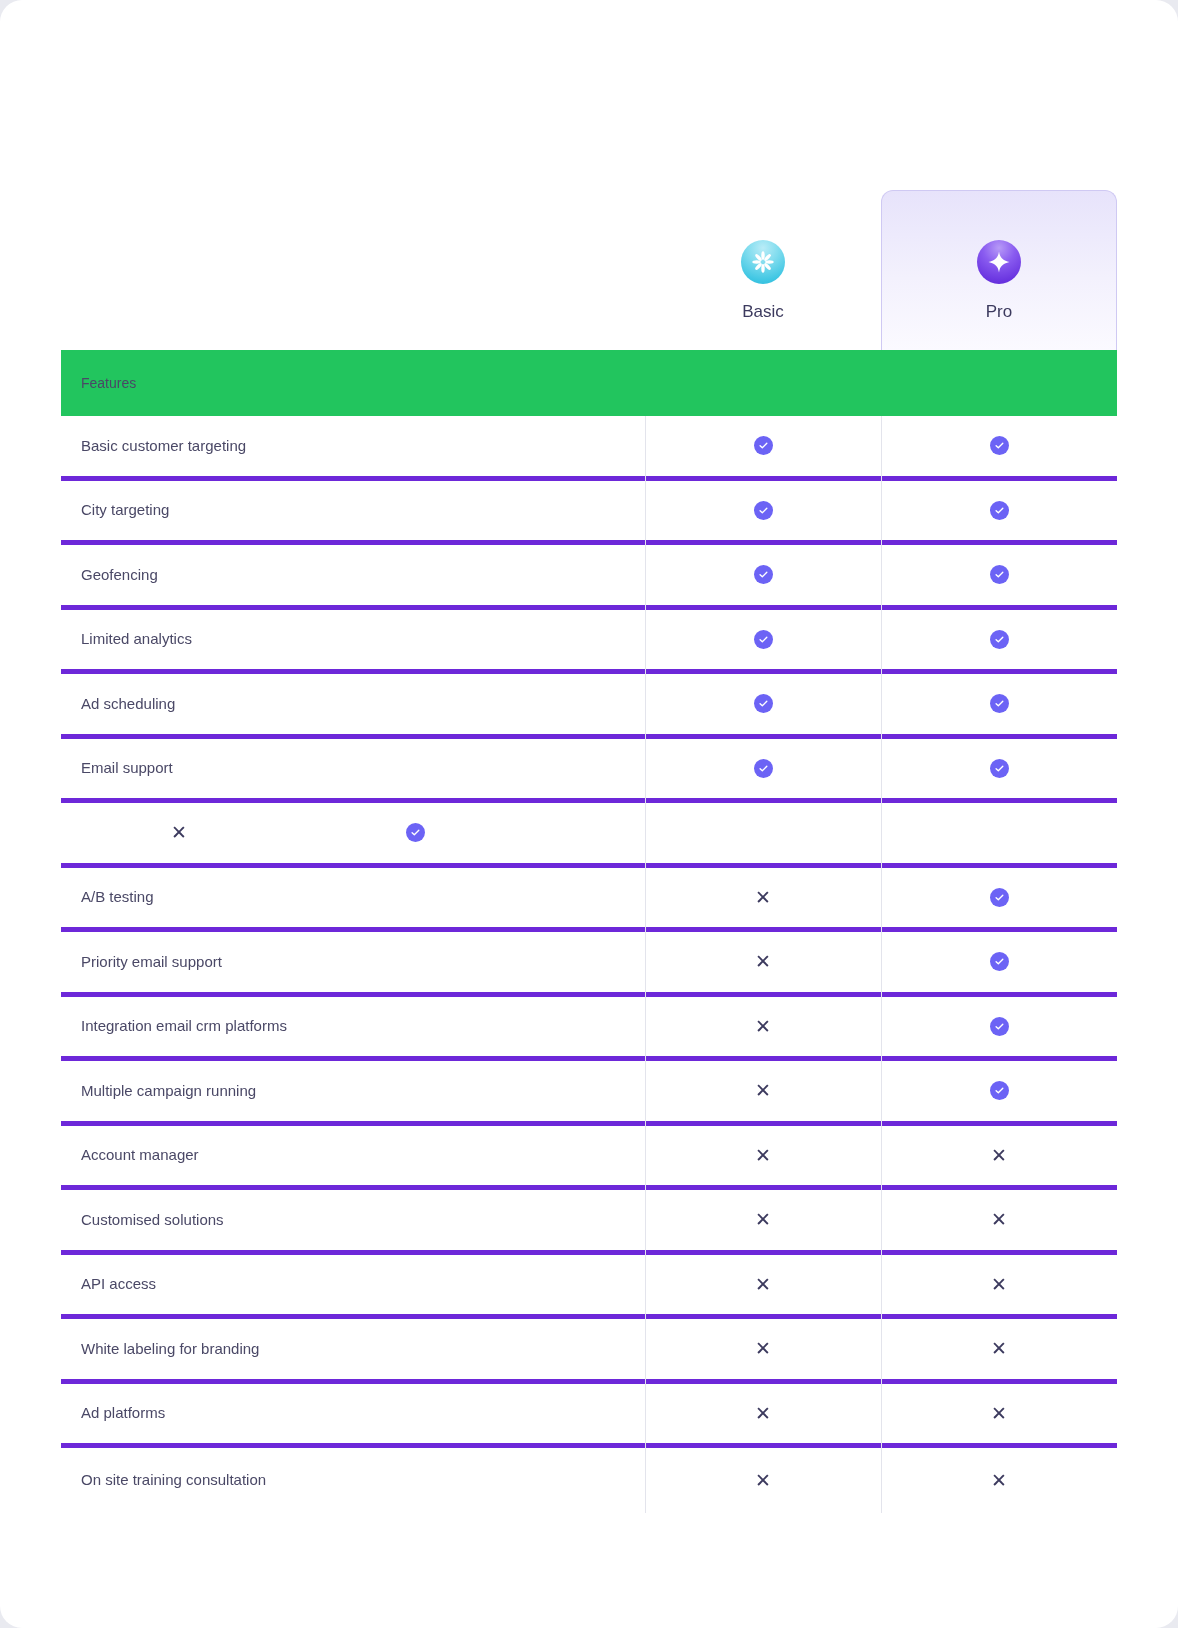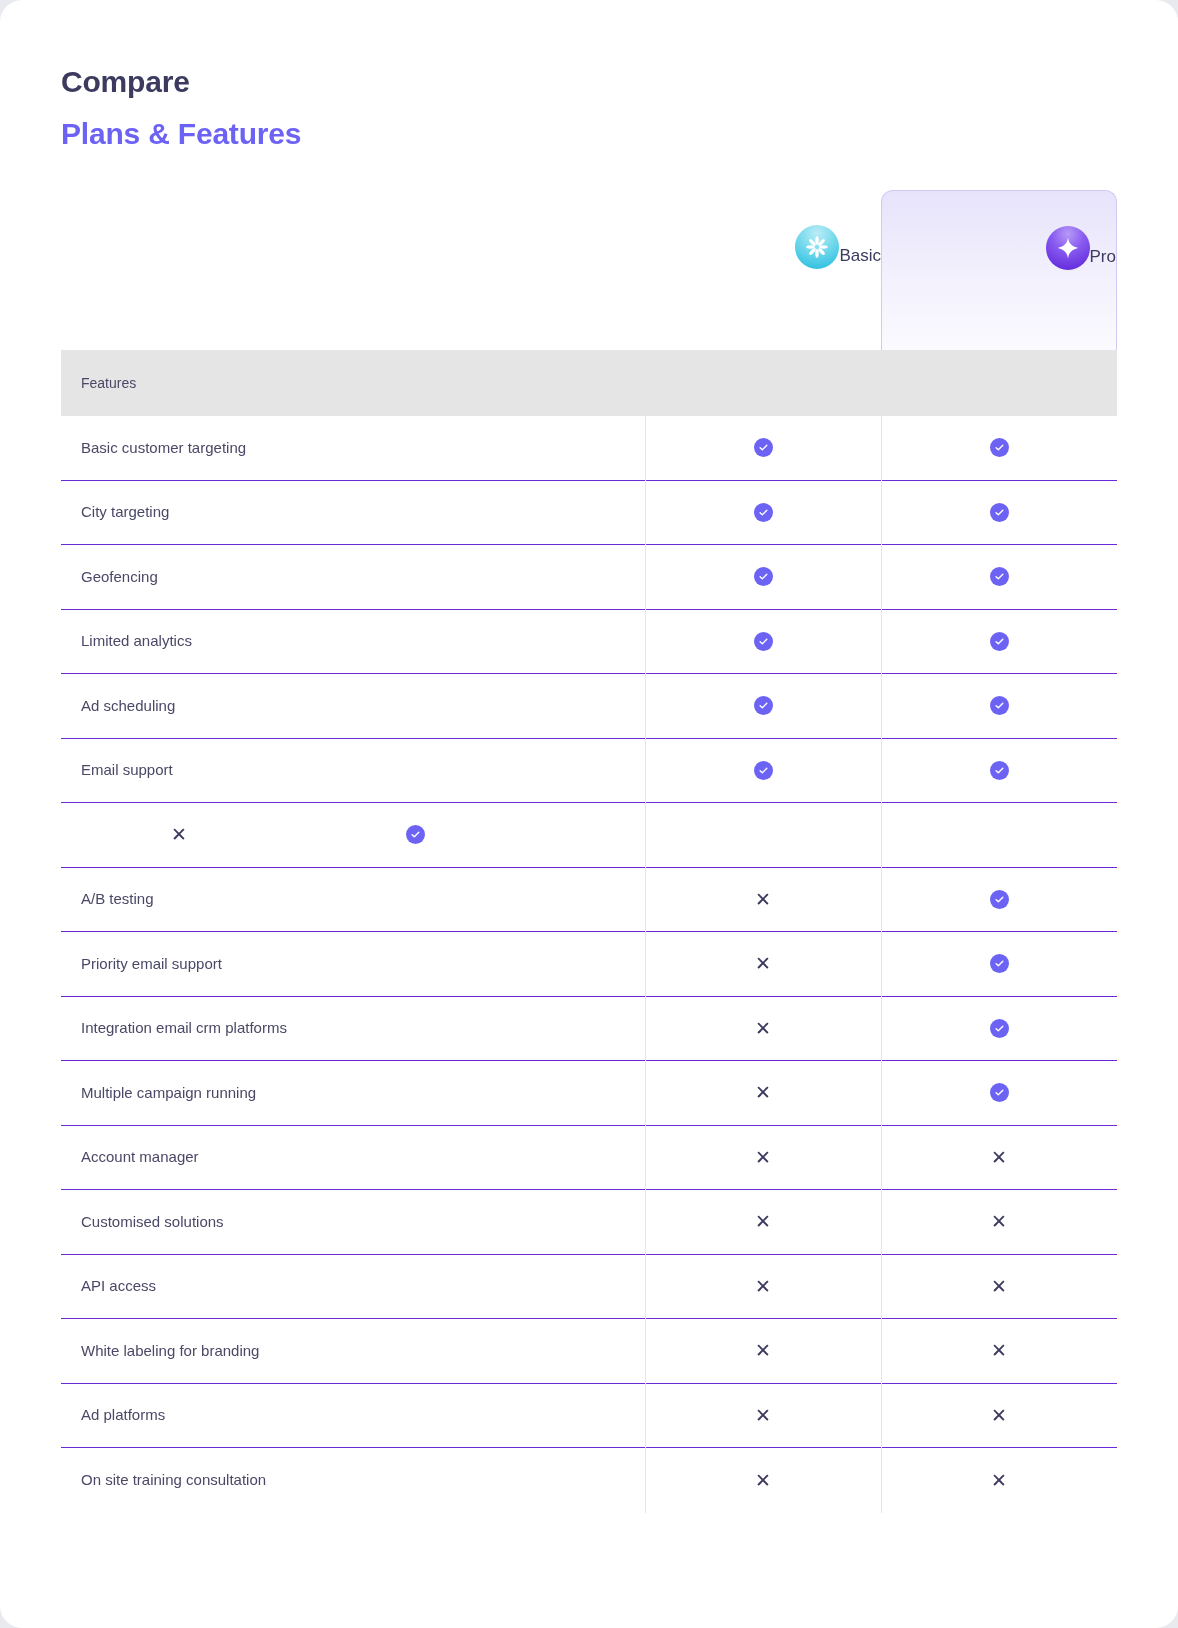--- a/index.html
+++ b/index.html
@@ -57,20 +57,21 @@
   }
 
   .plan-head .label-col {
     width: 584px;
     flex: 0 0 584px;
   }
   .plan-cell {
     width: 236px;
     flex: 0 0 236px;
     display: flex;
+    flex-direction: column;
     align-items: center;
     justify-content: flex-end;
     padding-bottom: 28px;
     position: relative;
   }
   .plan-cell.featured {
     background: linear-gradient(180deg, #e7e3fb 0%, #f3f1fd 55%, #fbfaff 100%);
     border: 1px solid #cfc9f3;
     border-bottom: none;
     border-top-left-radius: 12px;
@@ -99,39 +100,39 @@
   .plan-name {
     font-size: 17px;
     color: #3c3a5e;
     font-weight: 400;
     line-height: 20px;
   }
 
   
   .features-bar {
     height: 66px;
-    background: #e5e5e5;
+    background: #22c55e;
     display: flex;
     align-items: center;
   }
   .features-bar .features-title {
     padding-left: 20px;
     font-size: 14px;
     color: #4a4866;
     font-weight: 400;
   }
 
   
   .rows { position: relative; }
 
   .row {
     display: flex;
     height: 64.5px;
     align-items: center;
-    border-bottom: 1px solid #6d28d9;
+    border-bottom: 5px solid #6d28d9;
   }
   .row:last-child { border-bottom: none; }
 
   .cell-label {
     width: 584px;
     flex: 0 0 584px;
     padding-left: 20px;
     font-size: 15px;
     color: #4a4866;
     line-height: 20px;
@@ -174,24 +175,20 @@
   .vline.a { left: 584px; }
   .vline.b { left: 820px; }
 
   .bodywrap { position: relative; }
 </style>
 </head>
 <body>
 
 <div class="page">
 
-  <div class="heading">
-    <div class="heading-line1">Compare</div>
-    <div class="heading-line2">Plans &amp; Features</div>
-  </div>
 
   <div class="table">
 
     <div class="plan-head">
       <div class="label-col"></div>
 
       <div class="plan-cell">
         <div class="plan-icon basic">
           <svg width="24" height="24" viewBox="0 0 24 24" aria-hidden="true">
             <g fill="#ffffff">

